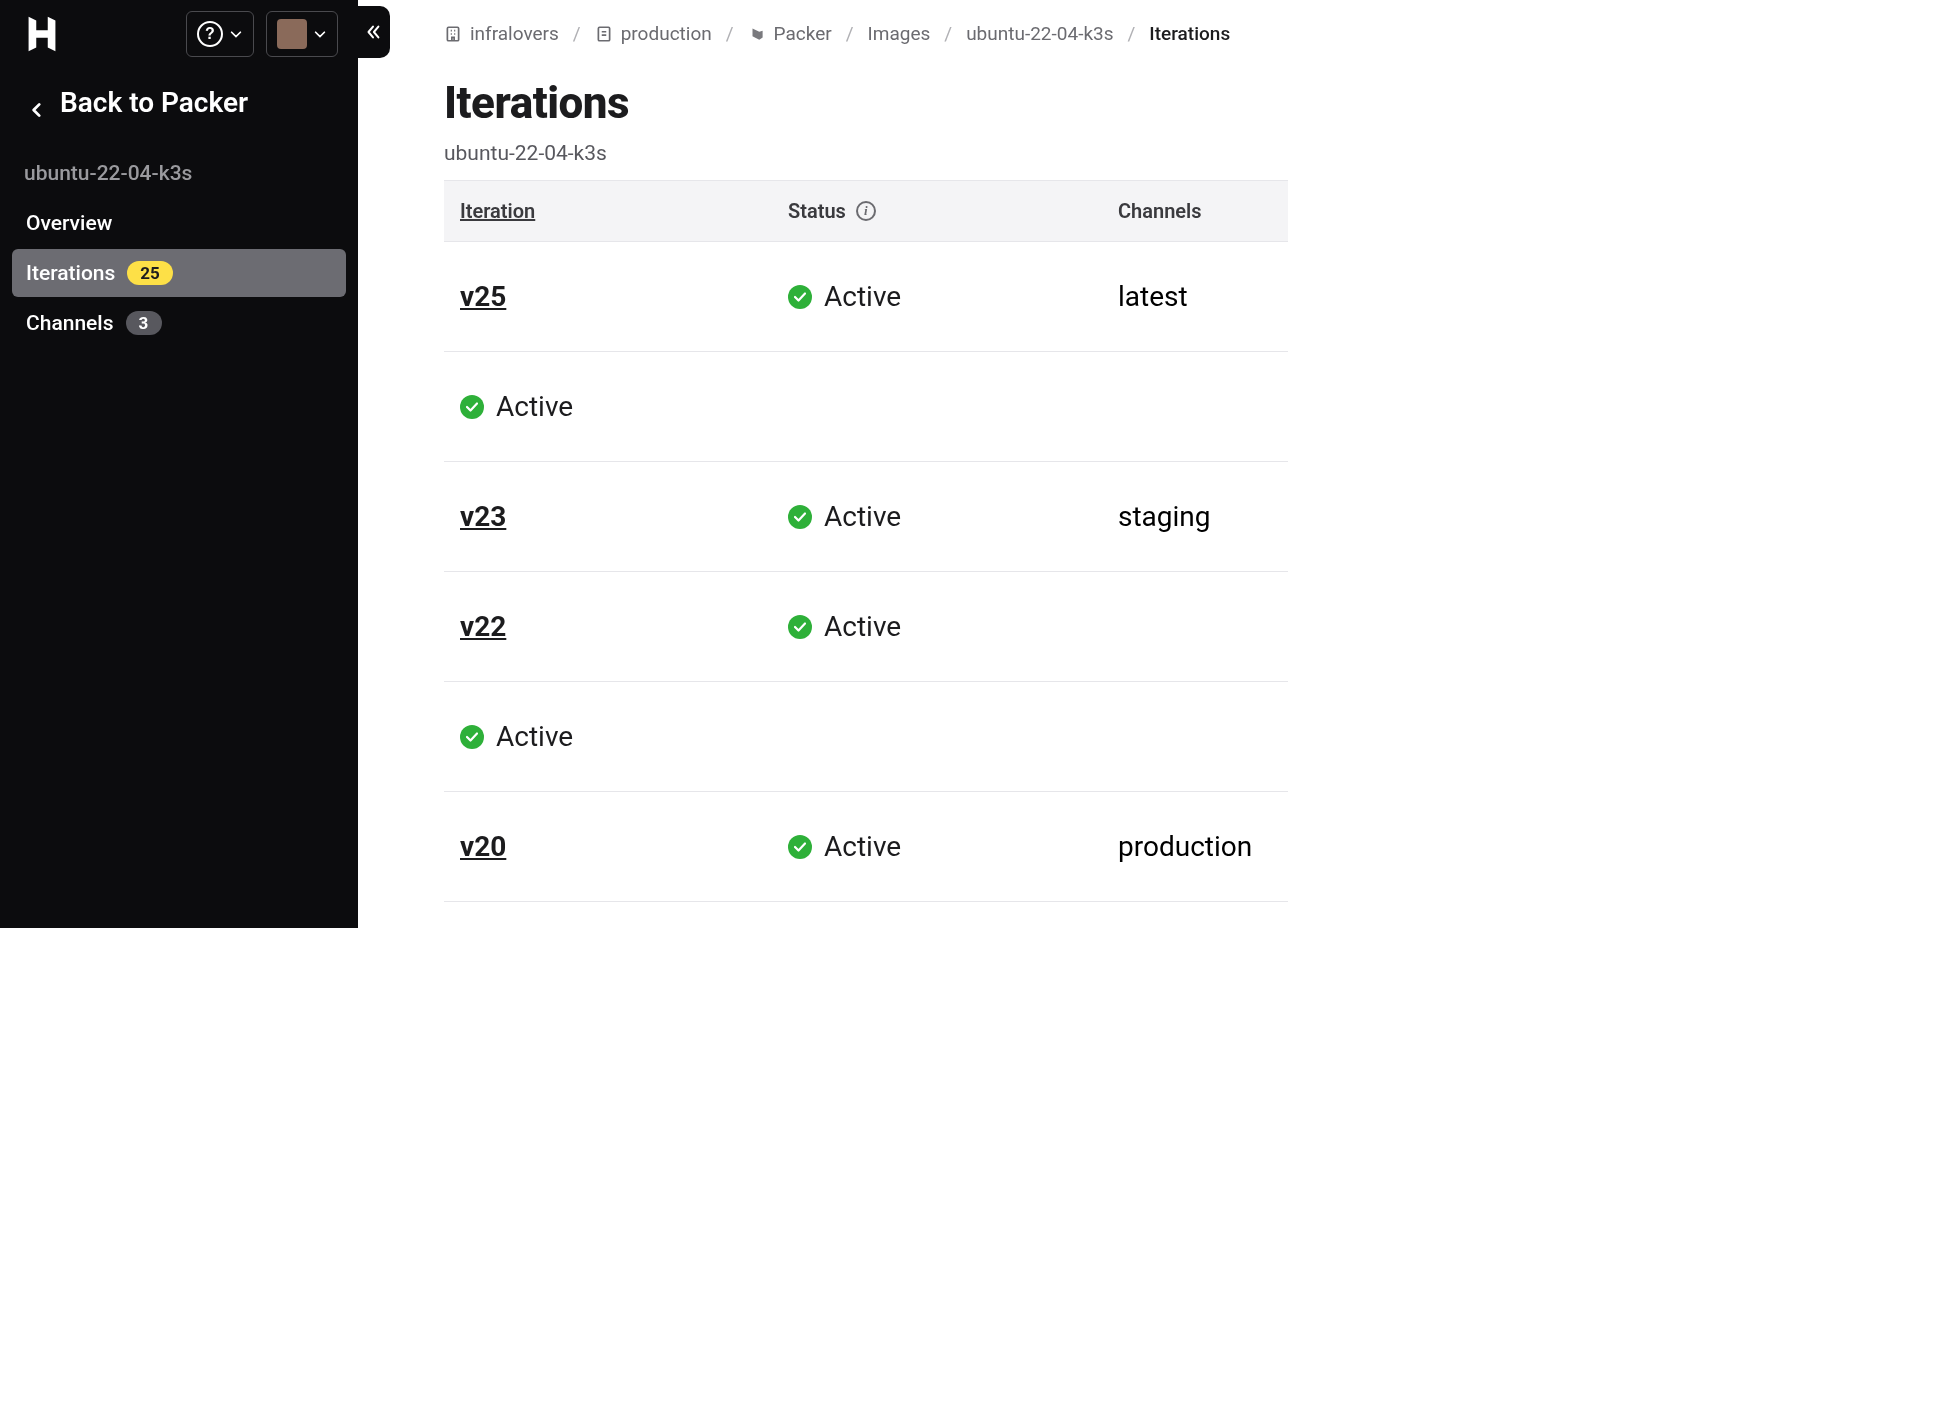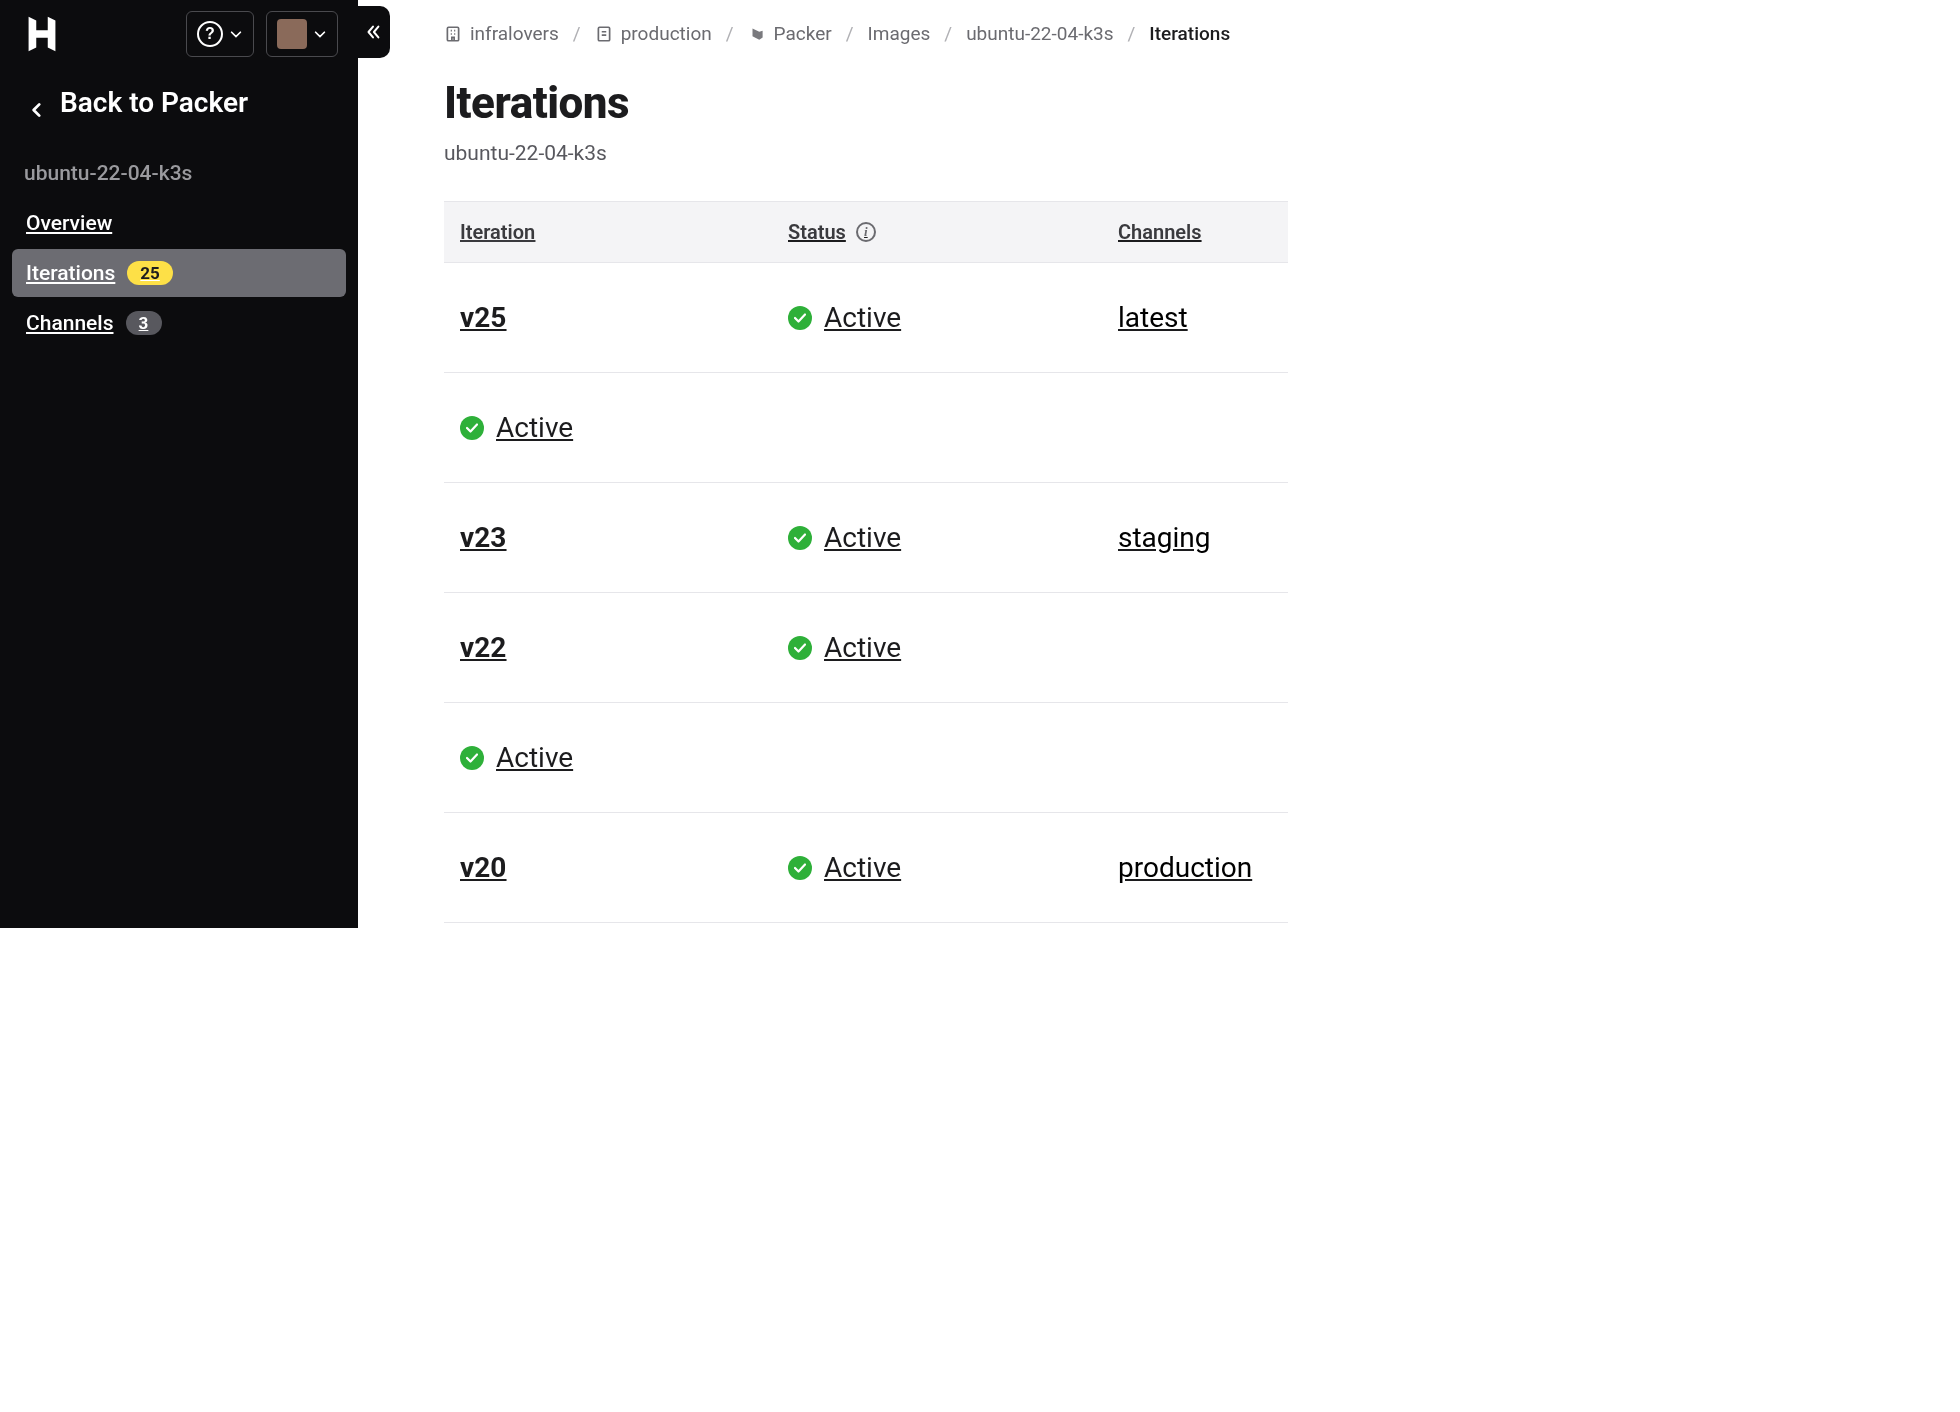--- a/index.html
+++ b/index.html
@@ -106,21 +106,20 @@
       height: 18px;
     }
     .section-title {
       padding: 18px 24px 10px 24px;
       color: #9a9a9e;
       font-size: 21px;
       font-weight: 500;
     }
     .nav-list {
       padding: 4px 12px;
-      text-decoration: underline;
     }
     .nav-item {
       display: flex;
       align-items: center;
       justify-content: space-between;
       padding: 12px 14px;
       border-radius: 6px;
       cursor: pointer;
       font-size: 21px;
       font-weight: 500;
@@ -190,23 +189,22 @@
       font-weight: 800;
       margin-top: 32px;
       letter-spacing: -0.5px;
     }
     .page-subtitle {
       font-size: 21px;
       color: #58585e;
       margin-top: 12px;
     }
     .table-container {
-      margin-top: 36px;
+      margin-top: 15px;
       border-top: 1px solid #e6e6ea;
-      text-decoration: underline;
     }
     .table-head {
       display: flex;
       background: #f4f4f6;
       border-bottom: 1px solid #e6e6ea;
     }
     .col {
       padding: 18px 16px;
       font-size: 20px;
       font-weight: 600;

